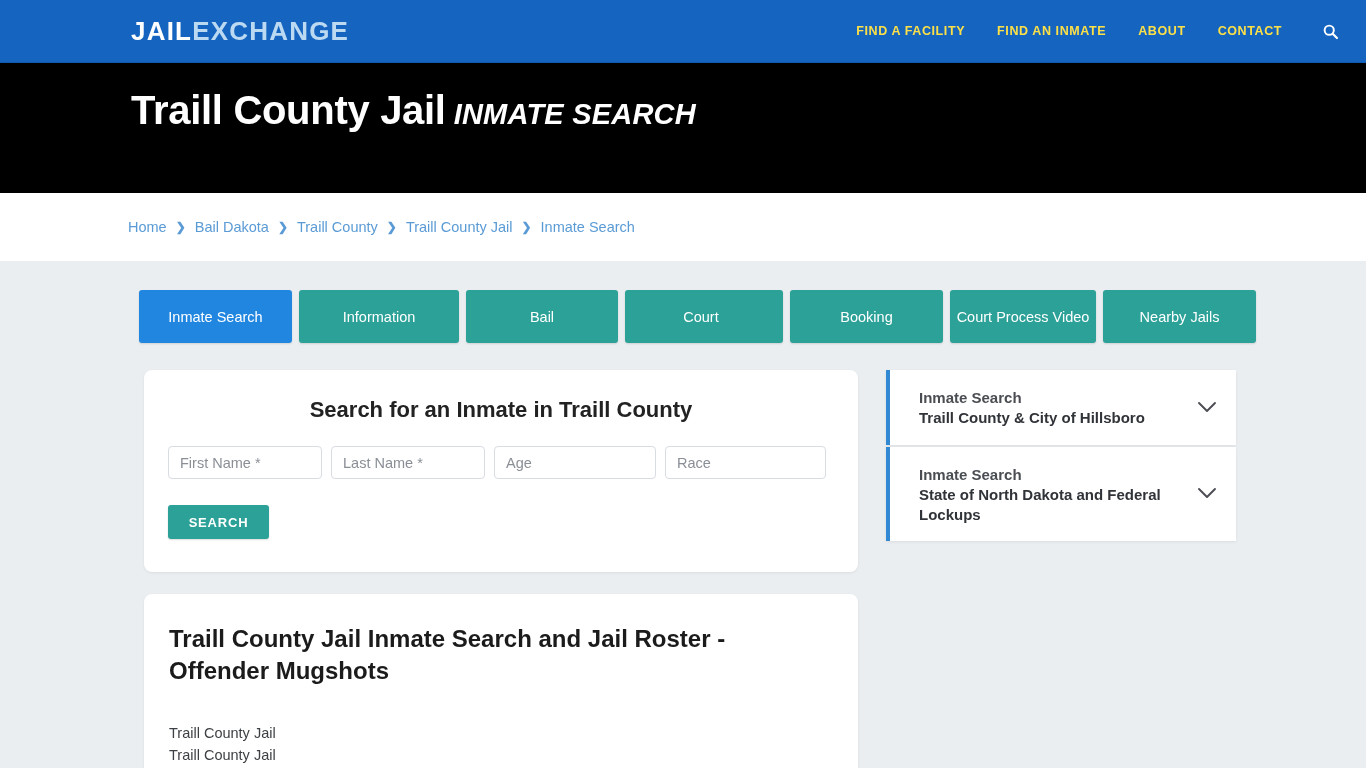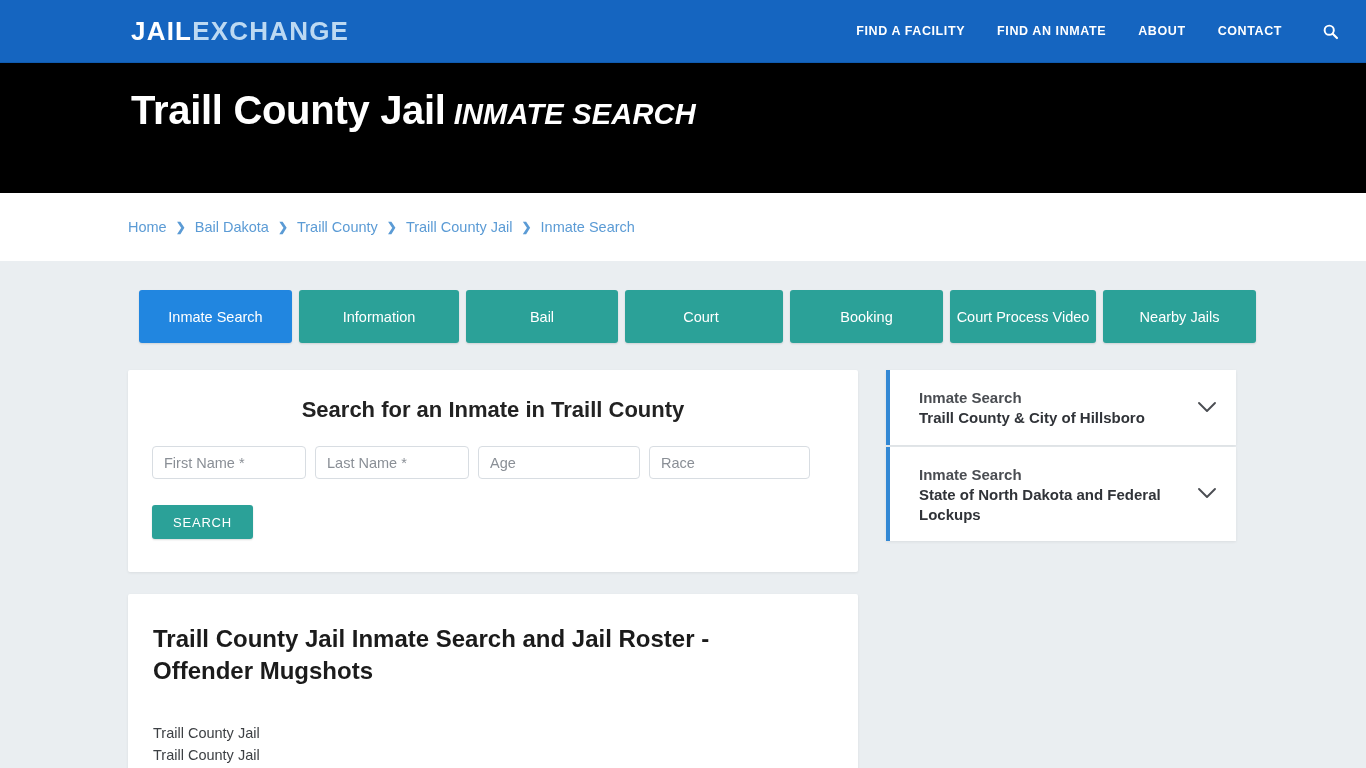--- a/index.html
+++ b/index.html
@@ -34,21 +34,21 @@
   .logo .jail { color: #ffffff; }
   .logo .exchange { color: #bcd9f2; }
 
   .nav {
     margin-left: auto;
     display: flex;
     align-items: center;
     gap: 32px;
   }
   .nav a {
-    color: #ffffff;
+    color: #fde047;
     font-size: 12.5px;
     font-weight: bold;
     letter-spacing: 0.6px;
     text-decoration: none;
     white-space: nowrap;
   }
   .nav-search {
     display: flex; align-items: center; justify-content: center;
     width: 20px; height: 20px; margin-left: 6px;
   }
@@ -135,22 +135,23 @@
     display: flex;
     align-items: flex-start;
     padding-left: 128px;
     gap: 28px;
   }
   .col-main { width: 730px; flex: 0 0 730px; }
   .col-side { width: 350px; flex: 0 0 350px; }
 
   .card {
     background: #ffffff;
-    border-radius: 2px;
+    border-radius: 8px;
     box-shadow: 0 1px 3px rgba(0,0,0,.07);
+    margin-left: 16px;
   }
 
   .search-card { padding: 27px 24px 33px 24px; margin-bottom: 22px; }
   .search-heading {
     text-align: center;
     font-size: 22px;
     font-weight: bold;
     color: #222222;
     margin: 0 0 23px 0;
   }
@@ -186,21 +187,21 @@
   }
   .search-btn {
     margin-top: 26px;
     background: #2ba198;
     color: #ffffff;
     border: none;
     border-radius: 3px;
     height: 34px;
     width: 101px;
     font-size: 13px;
-    font-weight: normal;
+    font-weight: bold;
     letter-spacing: 0.8px;
     cursor: pointer;
     font-family: "Liberation Sans", sans-serif;
     box-shadow: 0 1px 2px rgba(0,0,0,.14);
   }
 
   .article-card { padding: 29px 25px 20px 25px; min-height: 170px; }
   .article-title {
     font-size: 24px;
     font-weight: bold;

